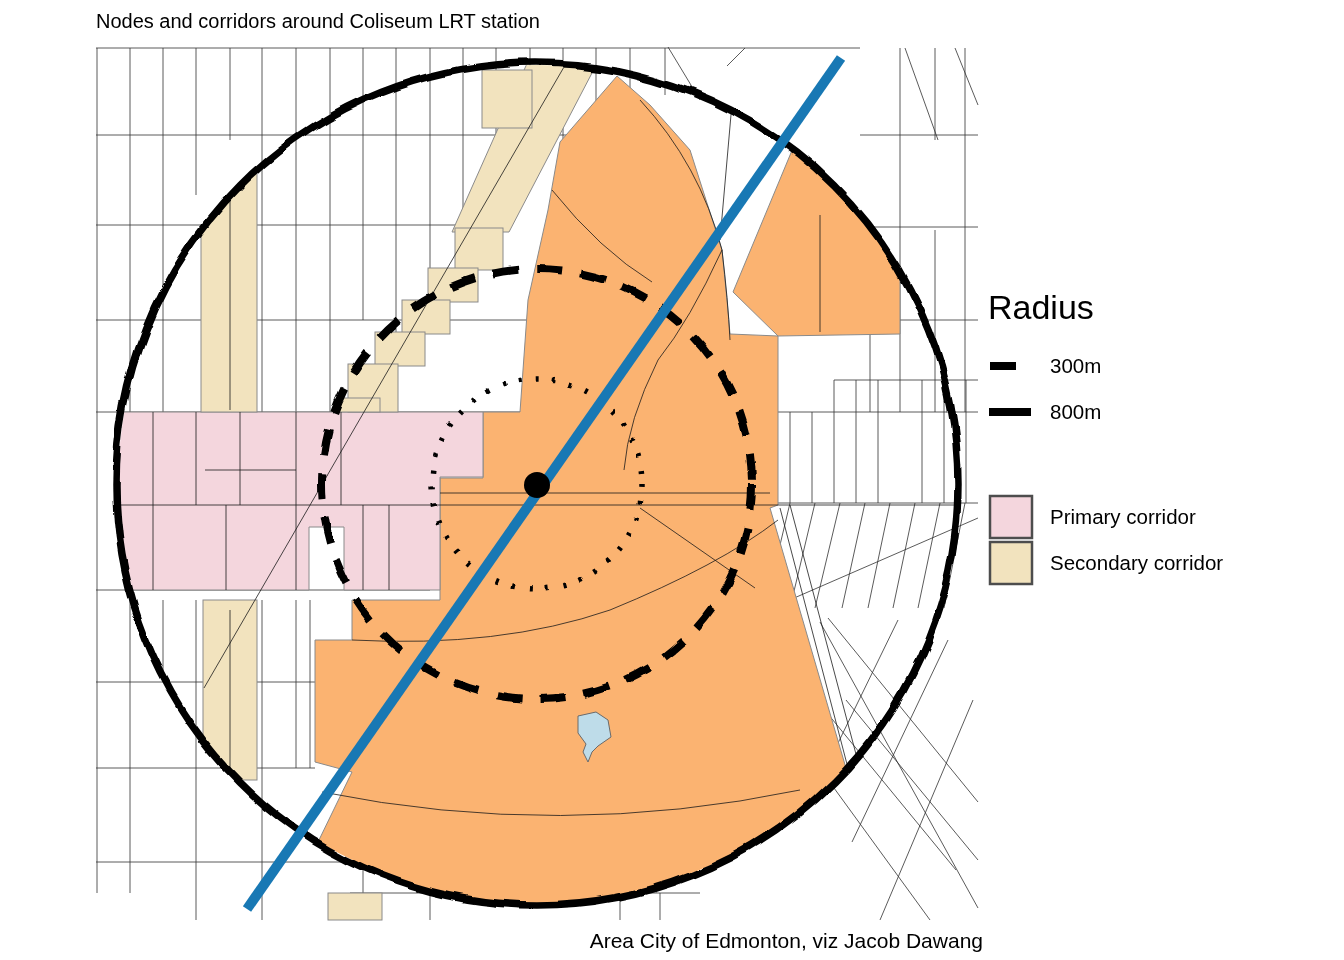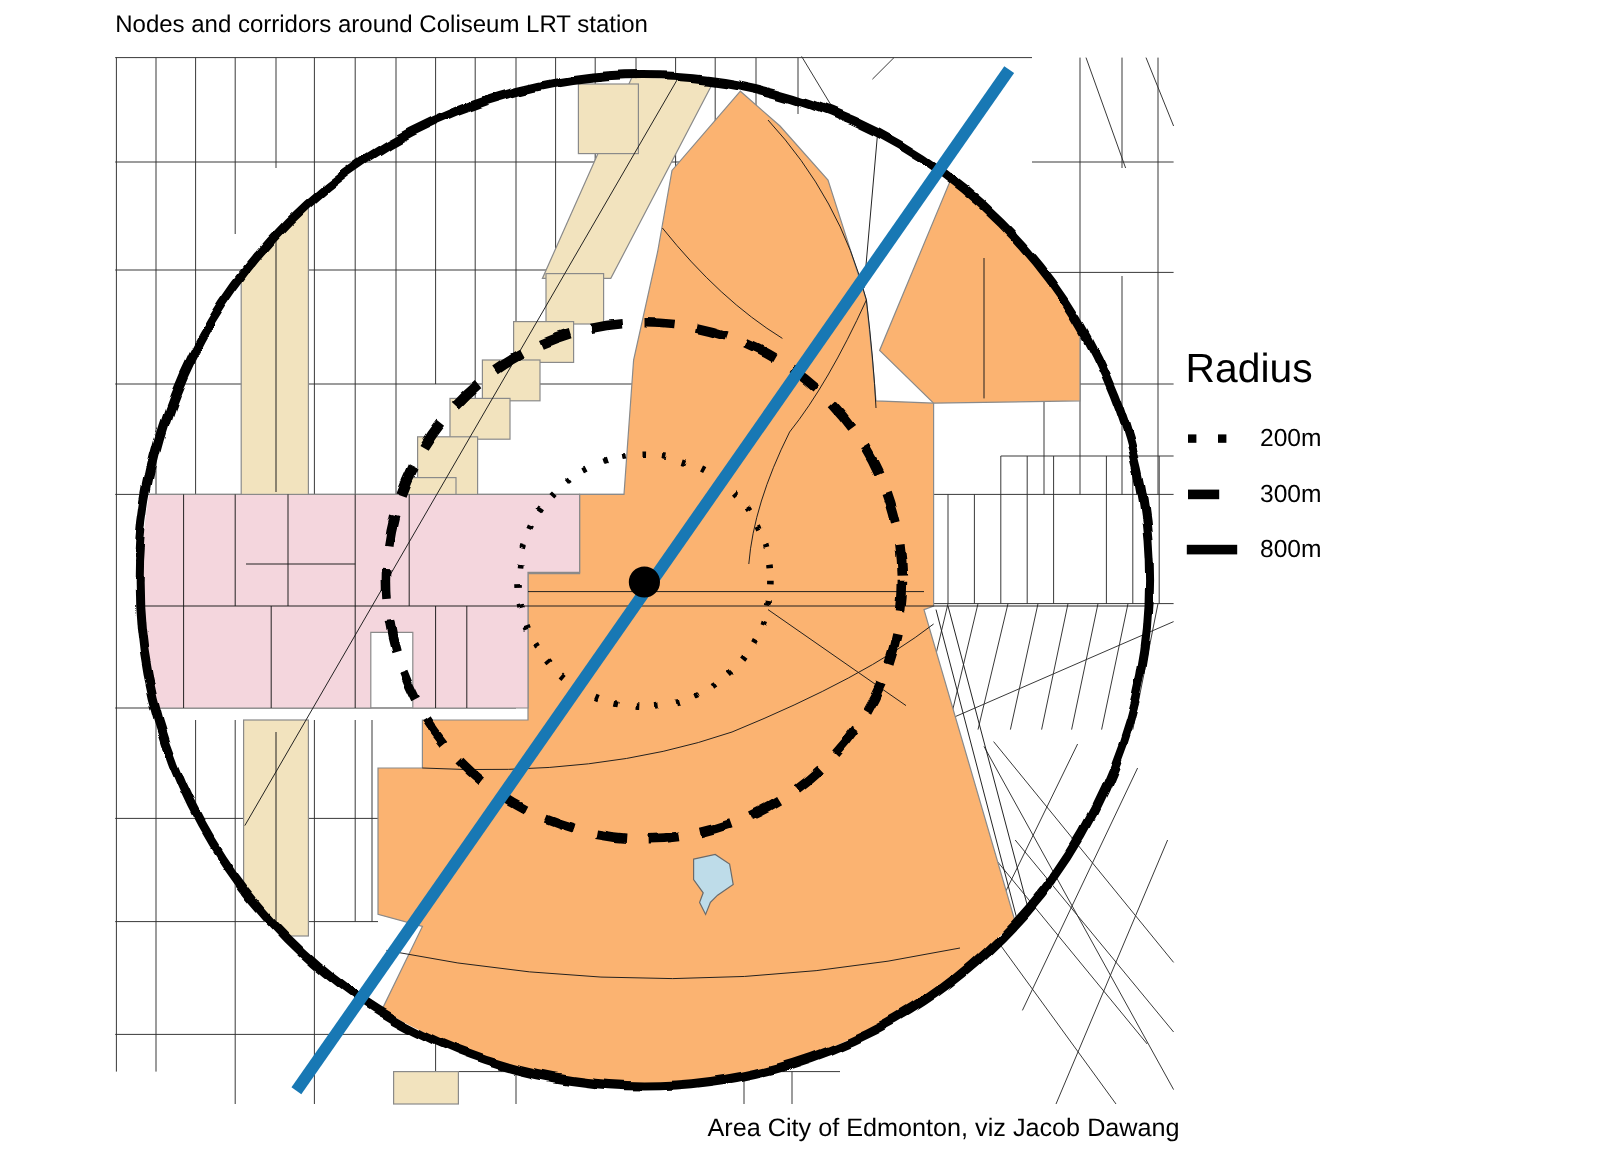--- a/index.html
+++ b/index.html
@@ -119,40 +119,43 @@
   <circle cx="537" cy="485" r="13" fill="#000000"></circle>
 </svg>
 
 <div id="page-title" class="abs">Nodes and corridors around Coliseum LRT station</div>
 
 <div id="legend" class="abs">
   <div class="legend-title">Radius</div>
   <div class="legend-row">
     <span class="legend-key">
       <svg width="46" height="10">
-          <rect x="2" y="1" width="7" height="7" fill="#000"></rect>
-          <rect x="27" y="1" width="7" height="7" fill="#000"></rect>
-        </svg>
-    </span>
-    <span class="legend-label">200m</span>
-  </div>
-  <div class="legend-row">
-    <span class="legend-key">
-      <svg width="46" height="10">
           <rect x="2" y="1" width="26" height="8" fill="#000"></rect>
         </svg>
     </span>
     <span class="legend-label">300m</span>
   </div>
   <div class="legend-row">
     <span class="legend-key">
       <svg width="46" height="10">
           <rect x="1" y="1" width="42" height="8" fill="#000"></rect>
         </svg>
     </span>
     <span class="legend-label">800m</span>
   </div>
 </div>
 
 <div id="legend-area" class="abs">
+  <div class="swatch-row">
+    <svg width="46" height="46">
+      <rect x="2" y="2" width="42" height="42" stroke="#4d4d4d" stroke-width="2.5" fill="#F4D6DD"></rect>
+    </svg>
+    <span class="legend-label">Primary corridor</span>
+  </div>
+  <div class="swatch-row">
+    <svg width="46" height="46">
+      <rect x="2" y="2" width="42" height="42" stroke="#4d4d4d" stroke-width="2.5" fill="#F2E3BE"></rect>
+    </svg>
+    <span class="legend-label">Secondary corridor</span>
+  </div>
 </div>
 
 <div id="caption" class="abs">Area City of Edmonton, viz Jacob Dawang</div>
 
 </body></html>

